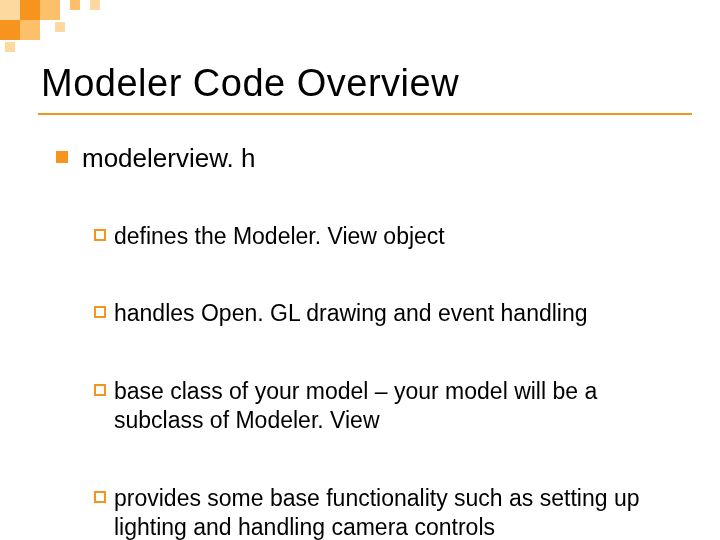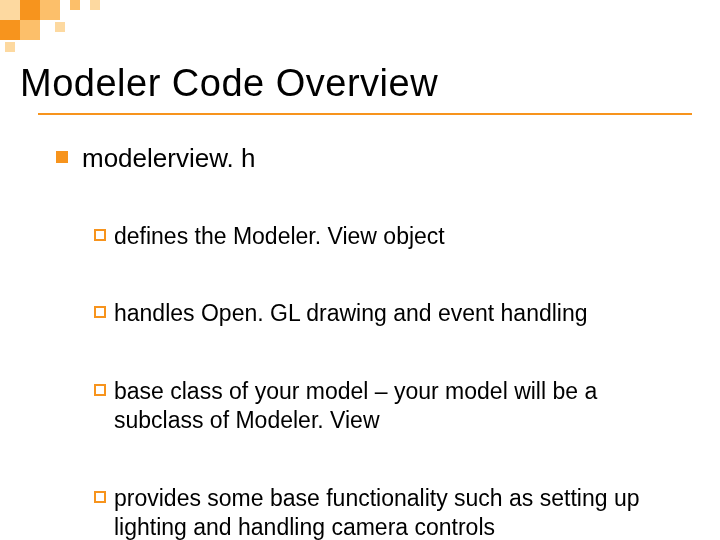--- a/index.html
+++ b/index.html
@@ -15,21 +15,21 @@
     position: absolute;
     top: 0;
     left: 0;
     width: 160px;
     height: 50px;
   }
   .sq { position: absolute; }
   .title {
     font-size: 38px;
     color: #000;
-    padding: 62px 0 8px 20px;
+    padding: 62px 0 8px 41px;
     font-weight: normal;
     letter-spacing: 0.5px;
   }
   .title-underline {
     margin: 0 28px 0 38px;
     height: 2px;
     background: #f7941d;
   }
   .content {
     padding: 28px 40px 0 56px;

